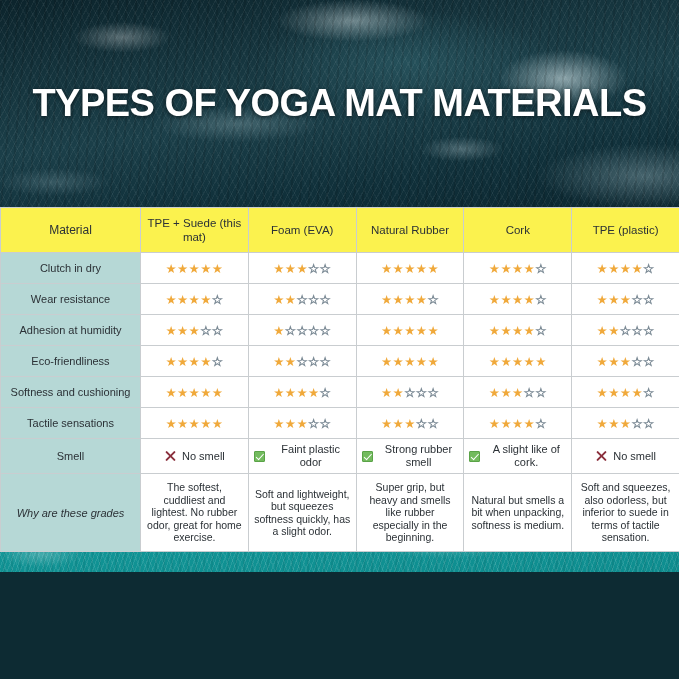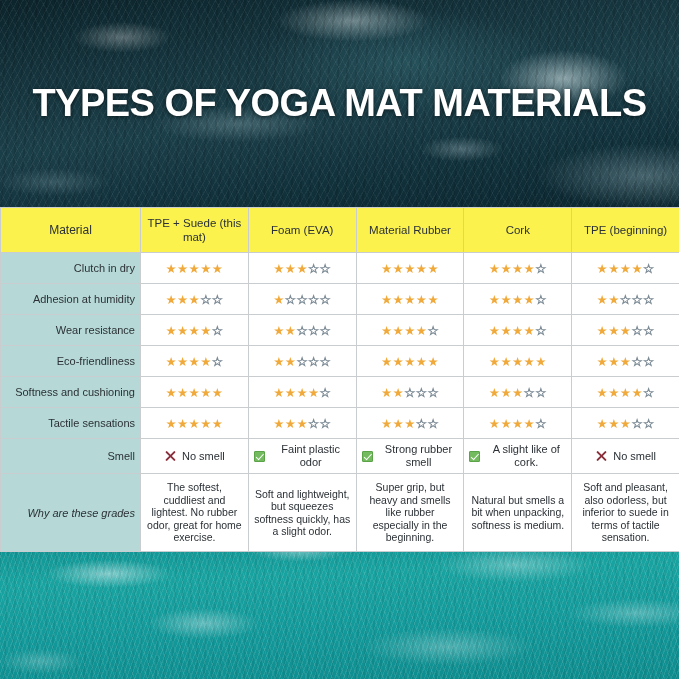--- a/index.html
+++ b/index.html
@@ -9,21 +9,21 @@
     width: 679px;
     height: 679px;
     overflow: hidden;
     font-family: "Liberation Sans", sans-serif;
     background: #0d2b33;
   }
 
   #page {
     position: relative;
     width: 679px;
-    height: 679px;
+    height: 572px;
     overflow: hidden;
   }
 
   
   .ocean-top {
     position: absolute;
     top: 0; left: 0;
     width: 679px;
     height: 207px;
     background-color: #16323b;
@@ -120,21 +120,20 @@
     padding: 8px 0;
     height: 39px;
   }
   thead th.col-material { font-size: 12px; }
 
   tbody td.rowlabel {
     background: #b6d8d6;
     font-size: 11px;
     line-height: 14px;
     padding: 4px 5px;
-    text-align: right;
   }
   tbody td.datacell {
     background: #ffffff;
     padding: 4px 3px;
     height: 31px;
   }
 
   
   .stars {
     font-size: 12.5px;
@@ -217,49 +216,49 @@
           <col class="c-data">
         <col class="c-data">
           <col class="c-data">
           <col class="c-data">
       </colgroup>
       <thead>
         <tr>
           <th class="col-material">Material</th>
           <th>TPE + Suede (this mat)</th>
           <th>Foam (EVA)</th>
-          <th>Material Rubber</th>
+          <th>Natural Rubber</th>
           <th>Cork</th>
-          <th>TPE (beginning)</th>
+          <th>TPE (plastic)</th>
         </tr>
       </thead>
       <tbody id="tbody">
           <tr>
             <td class="rowlabel">Clutch in dry</td>
             <td class="datacell"><span class="stars" aria-label="5 of 5"><span class="on">★</span><span class="on">★</span><span class="on">★</span><span class="on">★</span><span class="on">★</span></span></td>
             <td class="datacell"><span class="stars" aria-label="3 of 5"><span class="on">★</span><span class="on">★</span><span class="on">★</span><span class="off">☆</span><span class="off">☆</span></span></td>
             <td class="datacell"><span class="stars" aria-label="5 of 5"><span class="on">★</span><span class="on">★</span><span class="on">★</span><span class="on">★</span><span class="on">★</span></span></td>
             <td class="datacell"><span class="stars" aria-label="4 of 5"><span class="on">★</span><span class="on">★</span><span class="on">★</span><span class="on">★</span><span class="off">☆</span></span></td>
             <td class="datacell"><span class="stars" aria-label="4 of 5"><span class="on">★</span><span class="on">★</span><span class="on">★</span><span class="on">★</span><span class="off">☆</span></span></td>
           </tr>
           <tr>
+            <td class="rowlabel">Wear resistance</td>
+            <td class="datacell"><span class="stars" aria-label="4 of 5"><span class="on">★</span><span class="on">★</span><span class="on">★</span><span class="on">★</span><span class="off">☆</span></span></td>
+            <td class="datacell"><span class="stars" aria-label="2 of 5"><span class="on">★</span><span class="on">★</span><span class="off">☆</span><span class="off">☆</span><span class="off">☆</span></span></td>
+            <td class="datacell"><span class="stars" aria-label="4 of 5"><span class="on">★</span><span class="on">★</span><span class="on">★</span><span class="on">★</span><span class="off">☆</span></span></td>
+            <td class="datacell"><span class="stars" aria-label="4 of 5"><span class="on">★</span><span class="on">★</span><span class="on">★</span><span class="on">★</span><span class="off">☆</span></span></td>
+            <td class="datacell"><span class="stars" aria-label="3 of 5"><span class="on">★</span><span class="on">★</span><span class="on">★</span><span class="off">☆</span><span class="off">☆</span></span></td>
+          </tr>
+          <tr>
             <td class="rowlabel">Adhesion at humidity</td>
             <td class="datacell"><span class="stars" aria-label="3 of 5"><span class="on">★</span><span class="on">★</span><span class="on">★</span><span class="off">☆</span><span class="off">☆</span></span></td>
             <td class="datacell"><span class="stars" aria-label="1 of 5"><span class="on">★</span><span class="off">☆</span><span class="off">☆</span><span class="off">☆</span><span class="off">☆</span></span></td>
             <td class="datacell"><span class="stars" aria-label="5 of 5"><span class="on">★</span><span class="on">★</span><span class="on">★</span><span class="on">★</span><span class="on">★</span></span></td>
             <td class="datacell"><span class="stars" aria-label="4 of 5"><span class="on">★</span><span class="on">★</span><span class="on">★</span><span class="on">★</span><span class="off">☆</span></span></td>
             <td class="datacell"><span class="stars" aria-label="2 of 5"><span class="on">★</span><span class="on">★</span><span class="off">☆</span><span class="off">☆</span><span class="off">☆</span></span></td>
-          </tr>
-          <tr>
-            <td class="rowlabel">Wear resistance</td>
-            <td class="datacell"><span class="stars" aria-label="4 of 5"><span class="on">★</span><span class="on">★</span><span class="on">★</span><span class="on">★</span><span class="off">☆</span></span></td>
-            <td class="datacell"><span class="stars" aria-label="2 of 5"><span class="on">★</span><span class="on">★</span><span class="off">☆</span><span class="off">☆</span><span class="off">☆</span></span></td>
-            <td class="datacell"><span class="stars" aria-label="4 of 5"><span class="on">★</span><span class="on">★</span><span class="on">★</span><span class="on">★</span><span class="off">☆</span></span></td>
-            <td class="datacell"><span class="stars" aria-label="4 of 5"><span class="on">★</span><span class="on">★</span><span class="on">★</span><span class="on">★</span><span class="off">☆</span></span></td>
-            <td class="datacell"><span class="stars" aria-label="3 of 5"><span class="on">★</span><span class="on">★</span><span class="on">★</span><span class="off">☆</span><span class="off">☆</span></span></td>
           </tr>
           <tr>
             <td class="rowlabel">Eco-friendliness</td>
             <td class="datacell"><span class="stars" aria-label="4 of 5"><span class="on">★</span><span class="on">★</span><span class="on">★</span><span class="on">★</span><span class="off">☆</span></span></td>
             <td class="datacell"><span class="stars" aria-label="2 of 5"><span class="on">★</span><span class="on">★</span><span class="off">☆</span><span class="off">☆</span><span class="off">☆</span></span></td>
             <td class="datacell"><span class="stars" aria-label="5 of 5"><span class="on">★</span><span class="on">★</span><span class="on">★</span><span class="on">★</span><span class="on">★</span></span></td>
             <td class="datacell"><span class="stars" aria-label="5 of 5"><span class="on">★</span><span class="on">★</span><span class="on">★</span><span class="on">★</span><span class="on">★</span></span></td>
             <td class="datacell"><span class="stars" aria-label="3 of 5"><span class="on">★</span><span class="on">★</span><span class="on">★</span><span class="off">☆</span><span class="off">☆</span></span></td>
           </tr>
           <tr>
@@ -310,19 +309,19 @@
                 <span class="txt">No smell</span>
               </div>
             </td>
           </tr>
           <tr class="reason-row">
             <td class="rowlabel">Why are these grades</td>
             <td class="datacell">The softest, cuddliest and lightest. No rubber odor, great for home exercise.</td>
             <td class="datacell">Soft and lightweight, but squeezes softness quickly, has a slight odor.</td>
             <td class="datacell">Super grip, but heavy and smells like rubber especially in the beginning.</td>
             <td class="datacell">Natural but smells a bit when unpacking, softness is medium.</td>
-            <td class="datacell">Soft and pleasant, also odorless, but inferior to suede in terms of tactile sensation.</td>
+            <td class="datacell">Soft and squeezes, also odorless, but inferior to suede in terms of tactile sensation.</td>
           </tr>
         </tbody>
     </table>
   </div>
 
 </div>
 
 </body></html>

